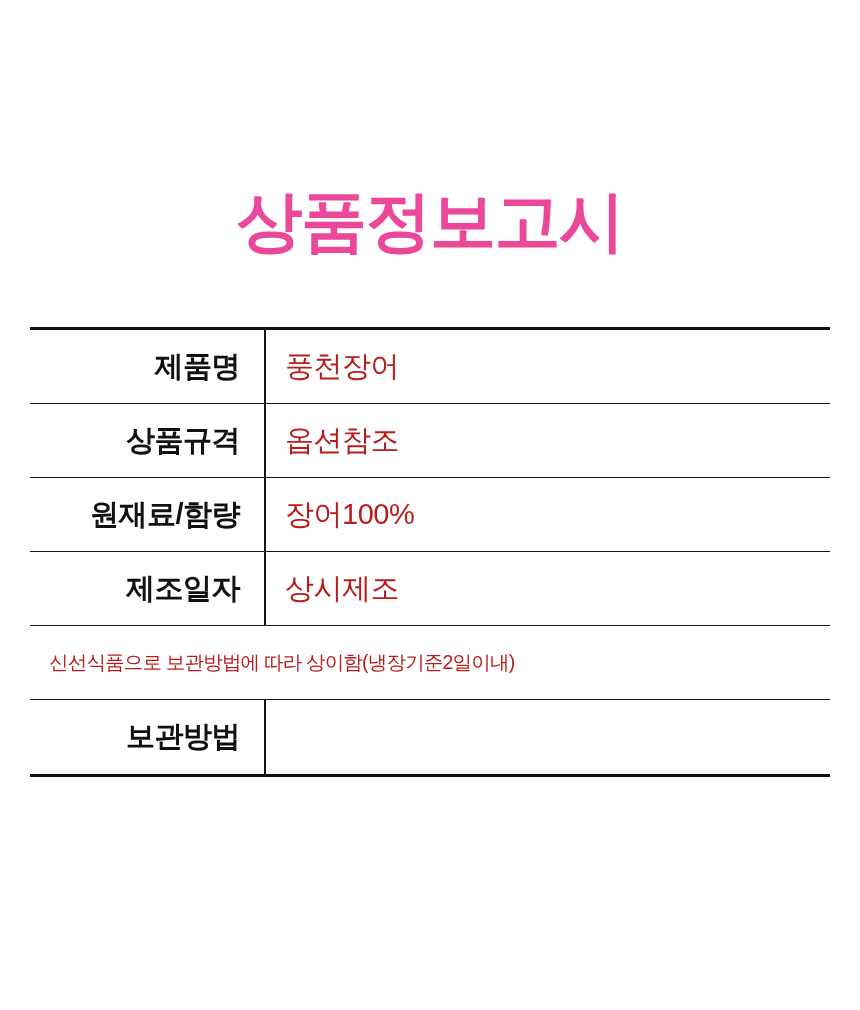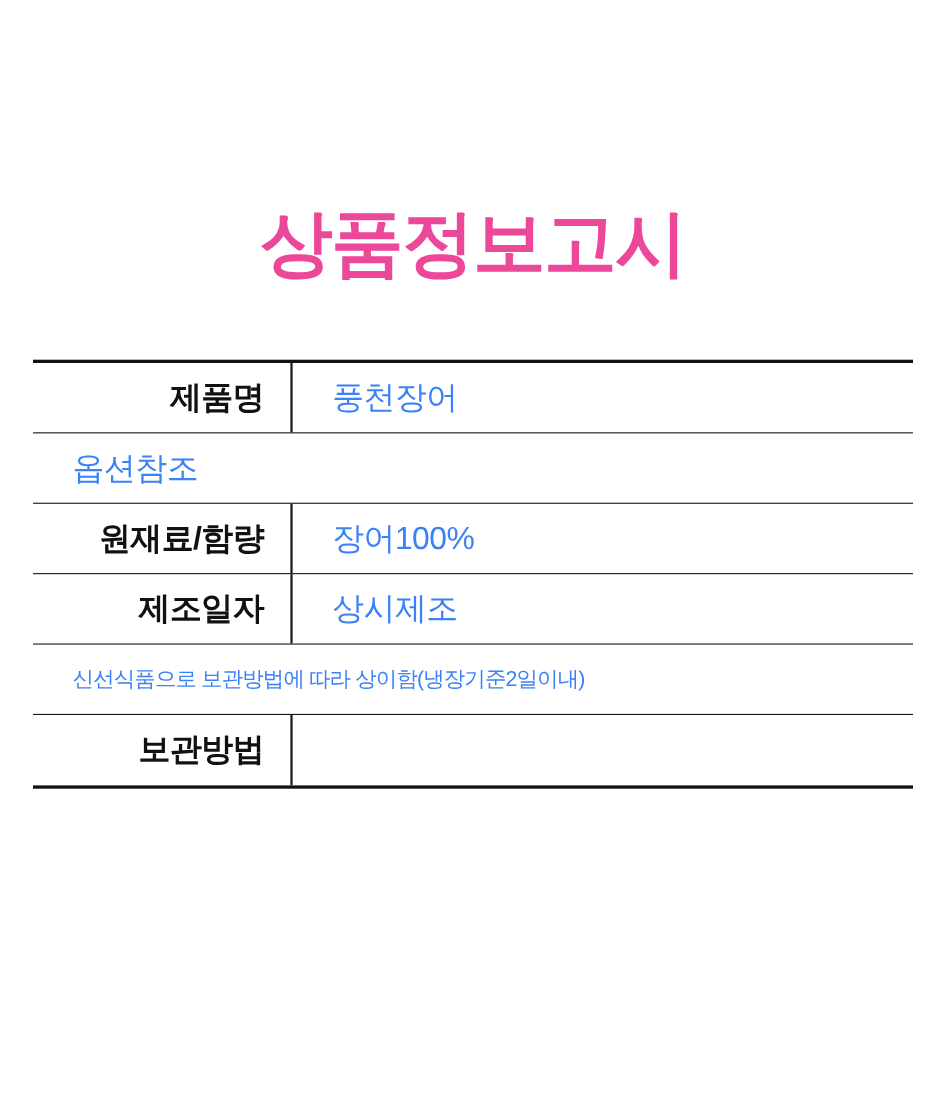--- a/index.html
+++ b/index.html
@@ -31,21 +31,21 @@
   .info-table {
     position: absolute;
     left: 30px;
     top: 327px;
     width: 800px;
     border-top: 3px solid #111111;
     border-bottom: 3px solid #111111;
   }
   .row {
     display: flex;
-    height: 64px;
+    height: 74px;
     box-sizing: border-box;
     border-bottom: 1.5px solid #161616;
   }
   .row:last-child {
     border-bottom: none;
   }
   .label-cell {
     width: 236px;
     box-sizing: border-box;
     border-right: 2px solid #161616;
@@ -55,25 +55,25 @@
     padding-right: 24px;
     font-weight: 700;
     font-size: 29px;
     letter-spacing: -0.5px;
     white-space: nowrap;
   }
   .value-cell {
     flex: 1;
     display: flex;
     align-items: center;
-    padding-left: 36px;
+    padding-left: 19px;
     font-weight: 400;
     font-size: 29px;
     letter-spacing: -0.5px;
-    color: #3b82f6;
+    color: #b91c1c;
     white-space: nowrap;
     text-align: right;
   }
   .row.small .value-cell {
     font-size: 19.5px;
     letter-spacing: -0.8px;
   }
 </style>
 </head>
 <body>
@@ -84,20 +84,21 @@
 
   <div class="info-table">
 
     <div class="row">
       <div class="label-cell">제품명</div>
       <div class="value-cell">풍천장어</div>
     </div>
 
 
     <div class="row">
+      <div class="label-cell">상품규격</div>
       <div class="value-cell">옵션참조</div>
     </div>
 
     <div class="row">
       <div class="label-cell">원재료/함량</div>
       <div class="value-cell">장어100%</div>
     </div>
 
     <div class="row">
       <div class="label-cell">제조일자</div>

